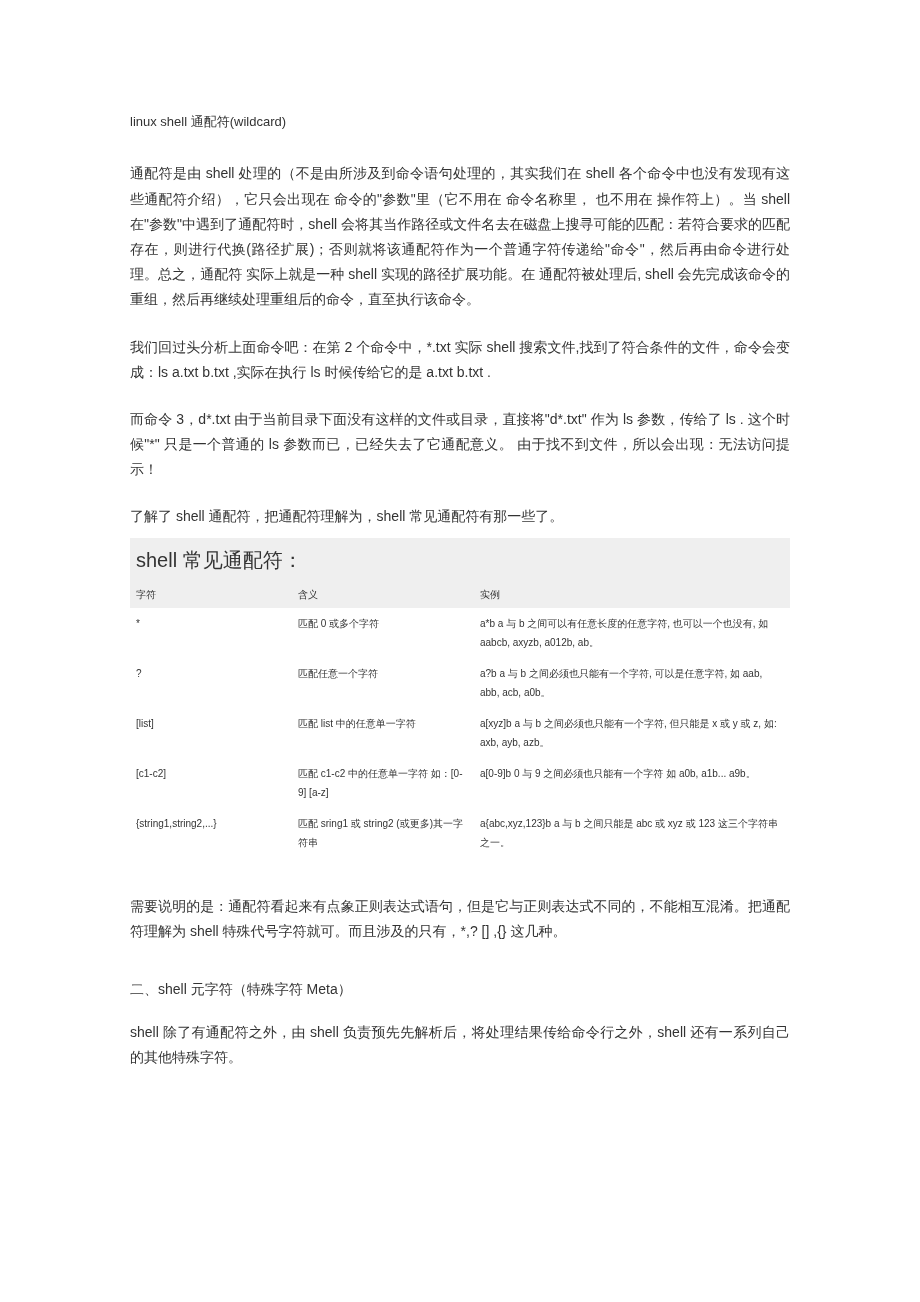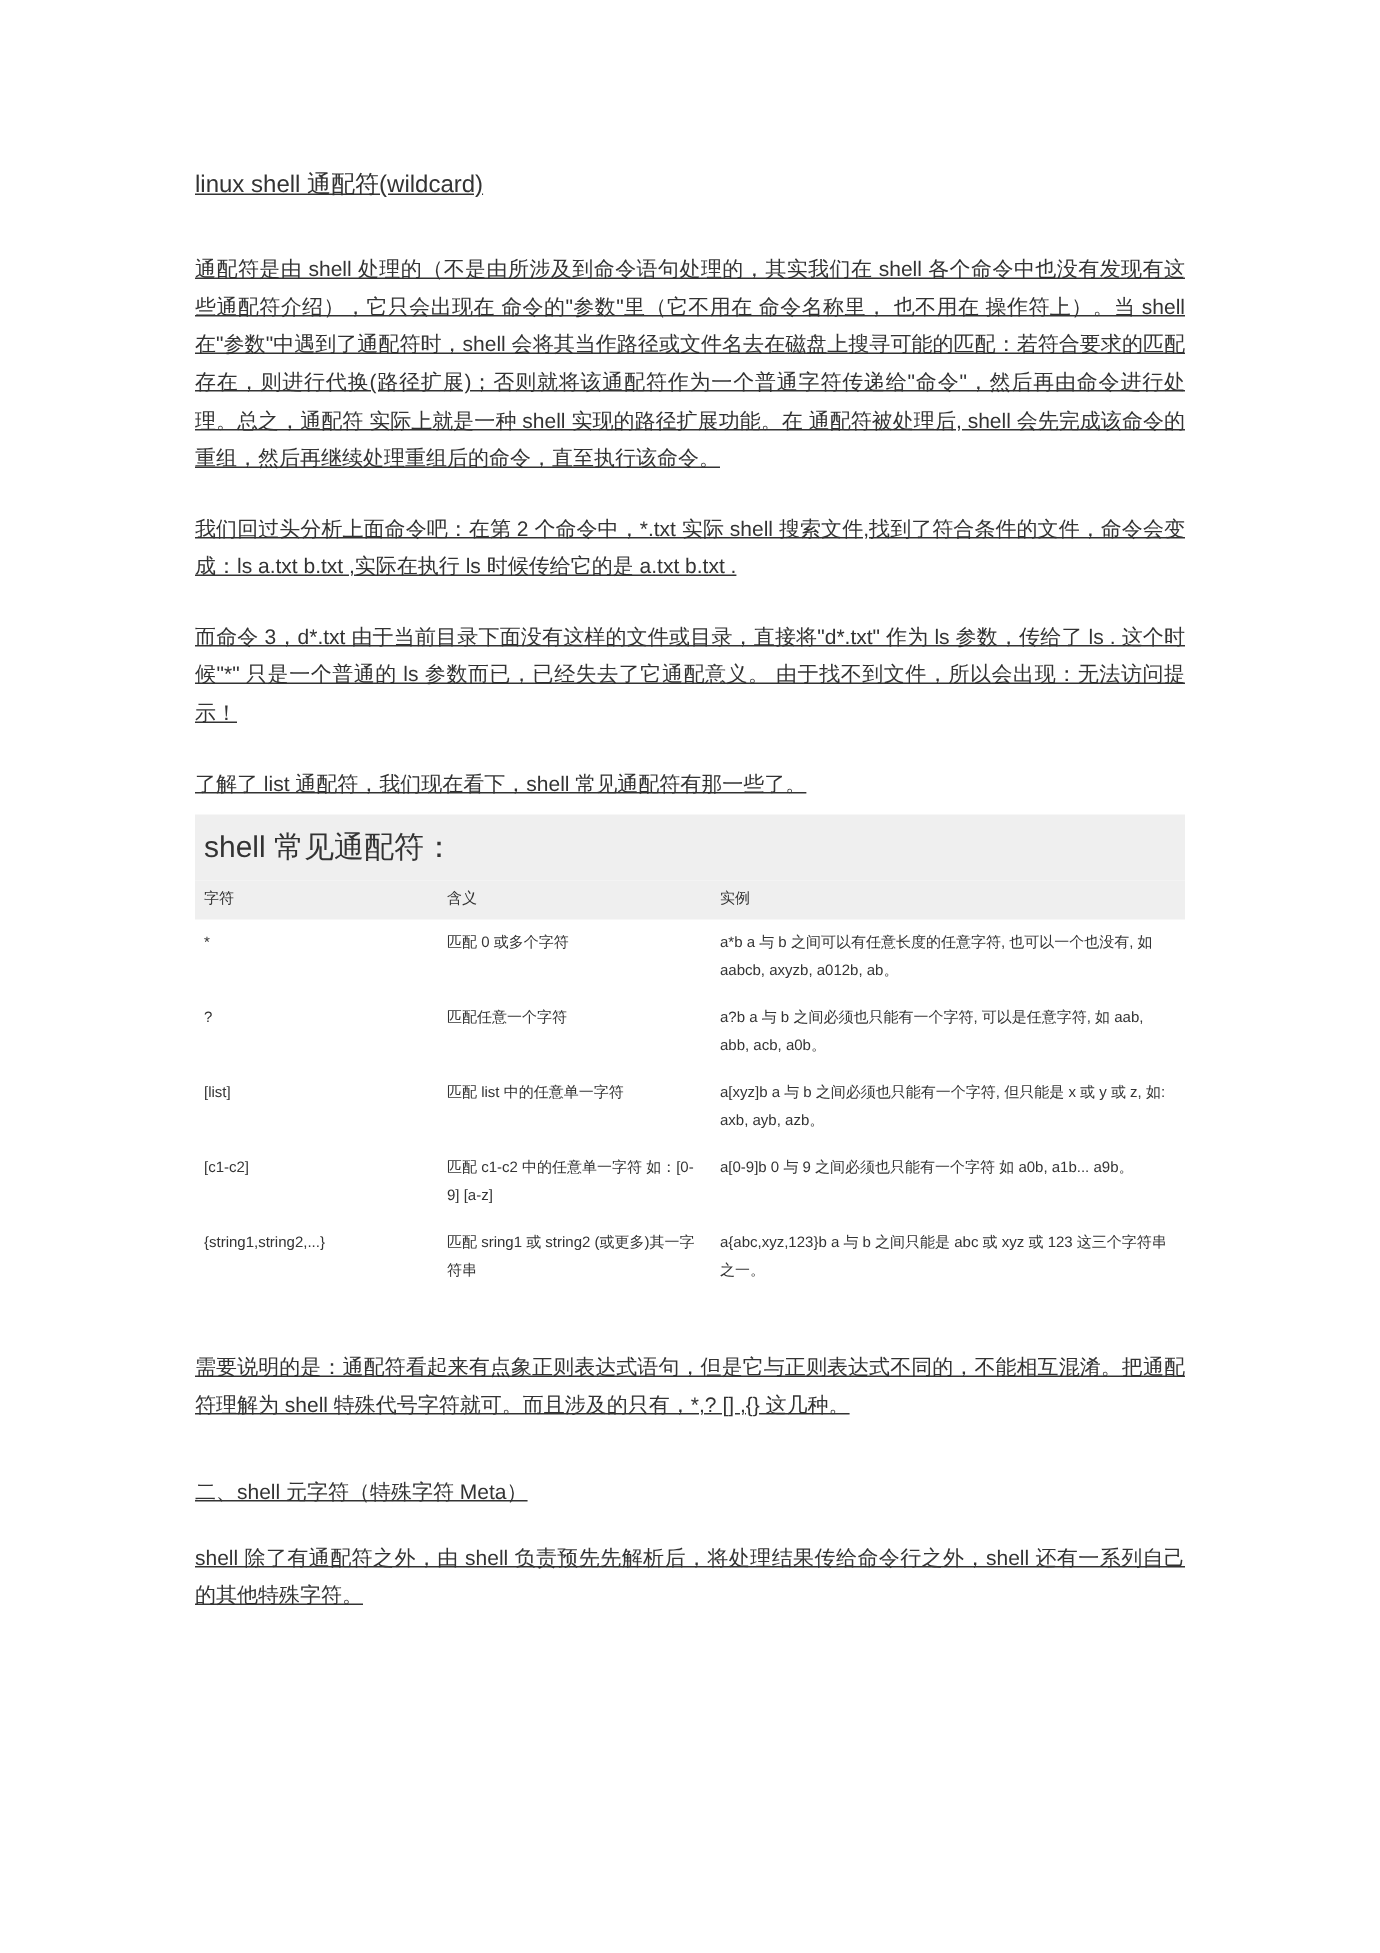--- a/index.html
+++ b/index.html
@@ -7,29 +7,27 @@
     font-size: 14px;
     line-height: 1.8;
     color: #333;
     background: #fff;
     margin: 0;
     padding: 110px 130px 80px 130px;
     width: 920px;
     box-sizing: border-box;
   }
   h1 {
-    font-size: 16px;
+    font-size: 13px;
     font-weight: normal;
     margin: 0 0 28px 0;
-    text-decoration: underline;
   }
   p {
     margin: 0 0 8px 0;
     text-align: justify;
-    text-decoration: underline;
   }
   .para-block { margin-bottom: 22px; }
   .table-title {
     background: #efefef;
     padding: 4px 6px;
     font-size: 20px;
   }
   table {
     border-collapse: collapse;
     width: 100%;
@@ -63,21 +61,21 @@
 </div>
 
 <div class="para-block">
   <p>我们回过头分析上面命令吧：在第 2 个命令中，*.txt 实际 shell 搜索文件,找到了符合条件的文件，命令会变成：ls a.txt b.txt ,实际在执行 ls 时候传给它的是 a.txt b.txt .</p>
 </div>
 
 <div class="para-block">
   <p>而命令 3，d*.txt 由于当前目录下面没有这样的文件或目录，直接将"d*.txt" 作为 ls 参数，传给了 ls . 这个时候"*" 只是一个普通的 ls 参数而已，已经失去了它通配意义。 由于找不到文件，所以会出现：无法访问提示！</p>
 </div>
 
-<p>了解了 list 通配符，我们现在看下，shell 常见通配符有那一些了。</p>
+<p>了解了 shell 通配符，把通配符理解为，shell 常见通配符有那一些了。</p>
 
 <div class="table-title">shell 常见通配符：</div>
 
 <table>
   <thead>
     <tr>
       <th>字符</th>
       <th>含义</th>
       <th>实例</th>
     </tr>

